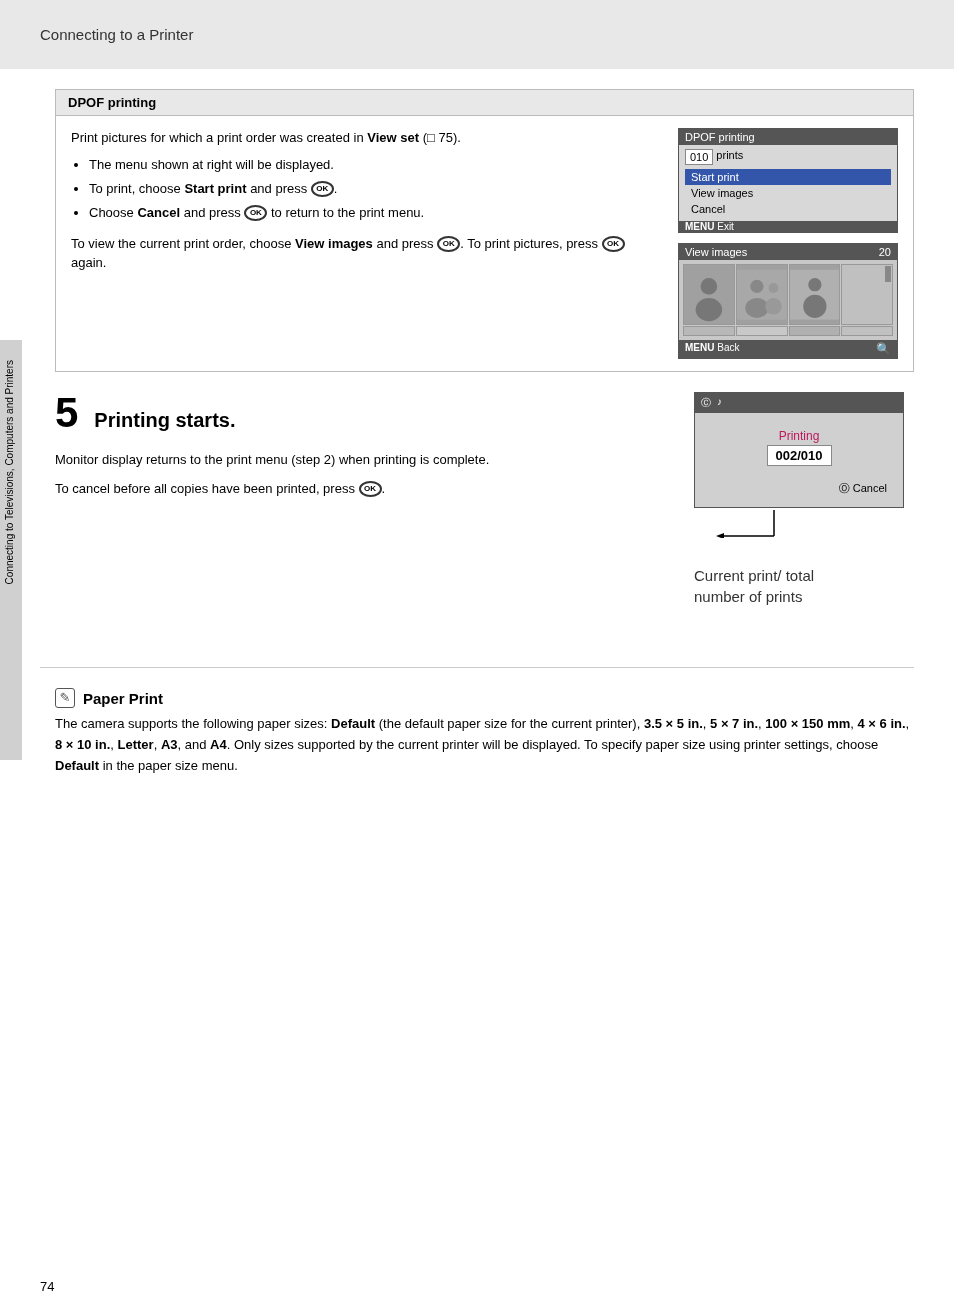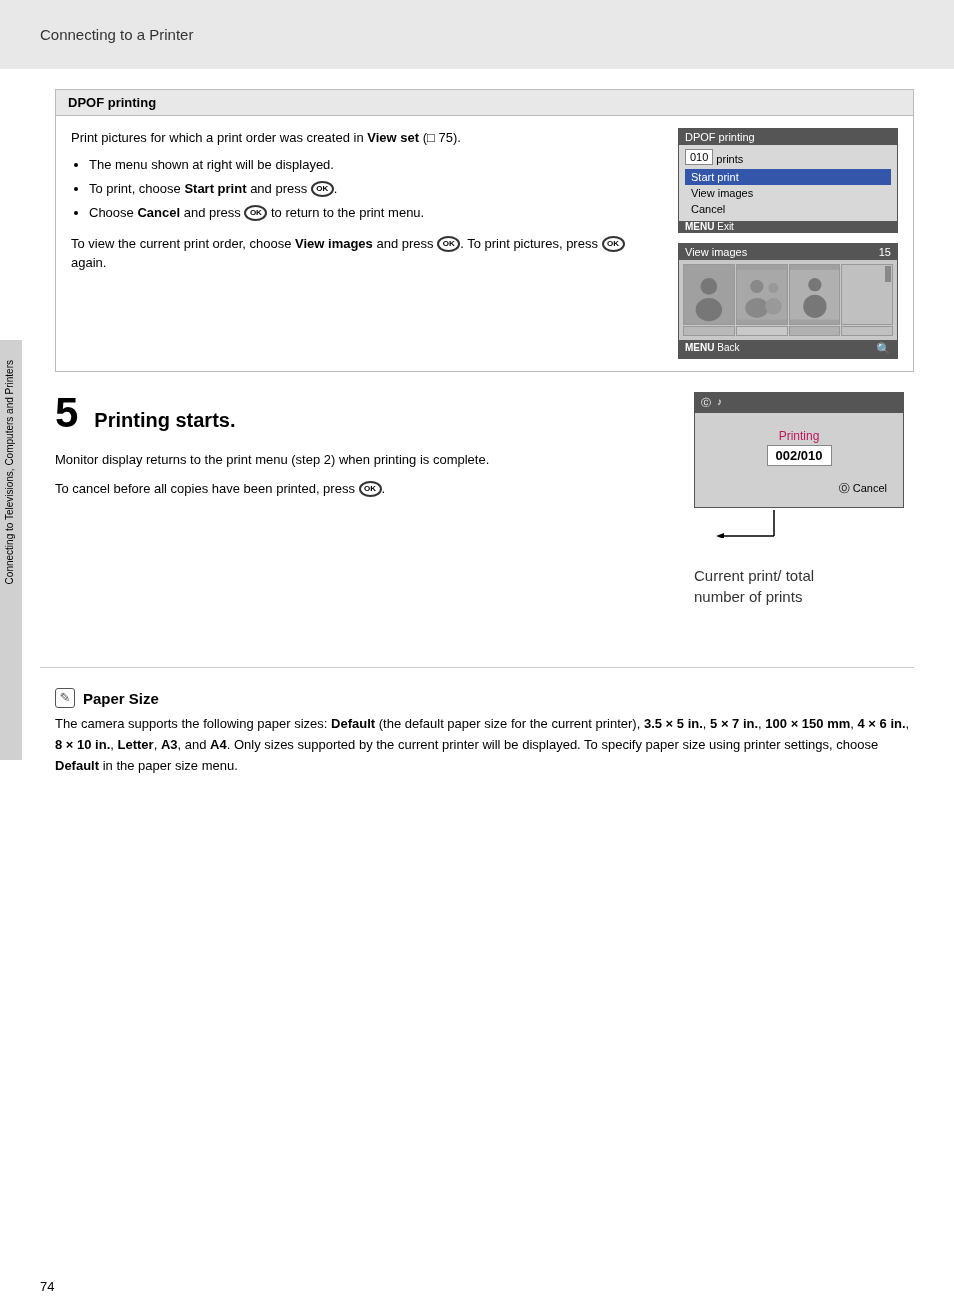--- a/index.html
+++ b/index.html
@@ -119,21 +119,21 @@
       font-size: 11px;
       display: flex;
       justify-content: space-between;
     }
     .cam-screen-body {
       padding: 4px 6px;
       background: #d8d8d8;
     }
     .cam-prints-row {
       display: flex;
-      align-items: flex-end;
+      align-items: flex-start;
       gap: 3px;
       margin-bottom: 4px;
     }
     .cam-prints-val {
       background: #fff;
       border: 1px solid #888;
       padding: 1px 4px;
       font-size: 11px;
     }
     .cam-menu-item {
@@ -383,21 +383,21 @@
             <div class="cam-menu-item">Cancel</div>
           </div>
           <div class="cam-menu-footer">
             <span style="font-weight:bold;">MENU</span> Exit
           </div>
         </div>
 
         <div class="view-screen">
           <div class="view-screen-header">
             <span>View images</span>
-            <span>15</span>
+            <span>20</span>
           </div>
           <div class="view-screen-grid">
 
             <div class="view-thumb person">
               <svg viewBox="0 0 30 30" xmlns="http://www.w3.org/2000/svg">
                 <rect width="30" height="30" fill="#a0a0a0"></rect>
                 <circle cx="15" cy="10" r="5" fill="#777"></circle>
                 <ellipse cx="15" cy="24" rx="8" ry="7" fill="#777"></ellipse>
               </svg>
             </div>
@@ -474,21 +474,21 @@
     </div>
   </div>
 
 </div>
 
 <hr class="page-divider">
 
 <div class="paper-size-section">
   <div class="paper-size-header">
     <span class="note-icon">✎</span>
-    <span class="paper-size-title">Paper Size</span>
+    <span class="paper-size-title">Paper Print</span>
   </div>
   <p class="paper-size-text">
     The camera supports the following paper sizes: <strong>Default</strong> (the default paper size for the current printer), <strong>3.5 × 5 in.</strong>, <strong>5 × 7 in.</strong>, <strong>100 × 150 mm</strong>, <strong>4 × 6 in.</strong>, <strong>8 × 10 in.</strong>, <strong>Letter</strong>, <strong>A3</strong>, and <strong>A4</strong>. Only sizes supported by the current printer will be displayed. To specify paper size using printer settings, choose <strong>Default</strong> in the paper size menu.
   </p>
 </div>
 
 <div class="page-number">74</div>
 
 <div class="vertical-label">Connecting to Televisions, Computers and Printers</div>
 

